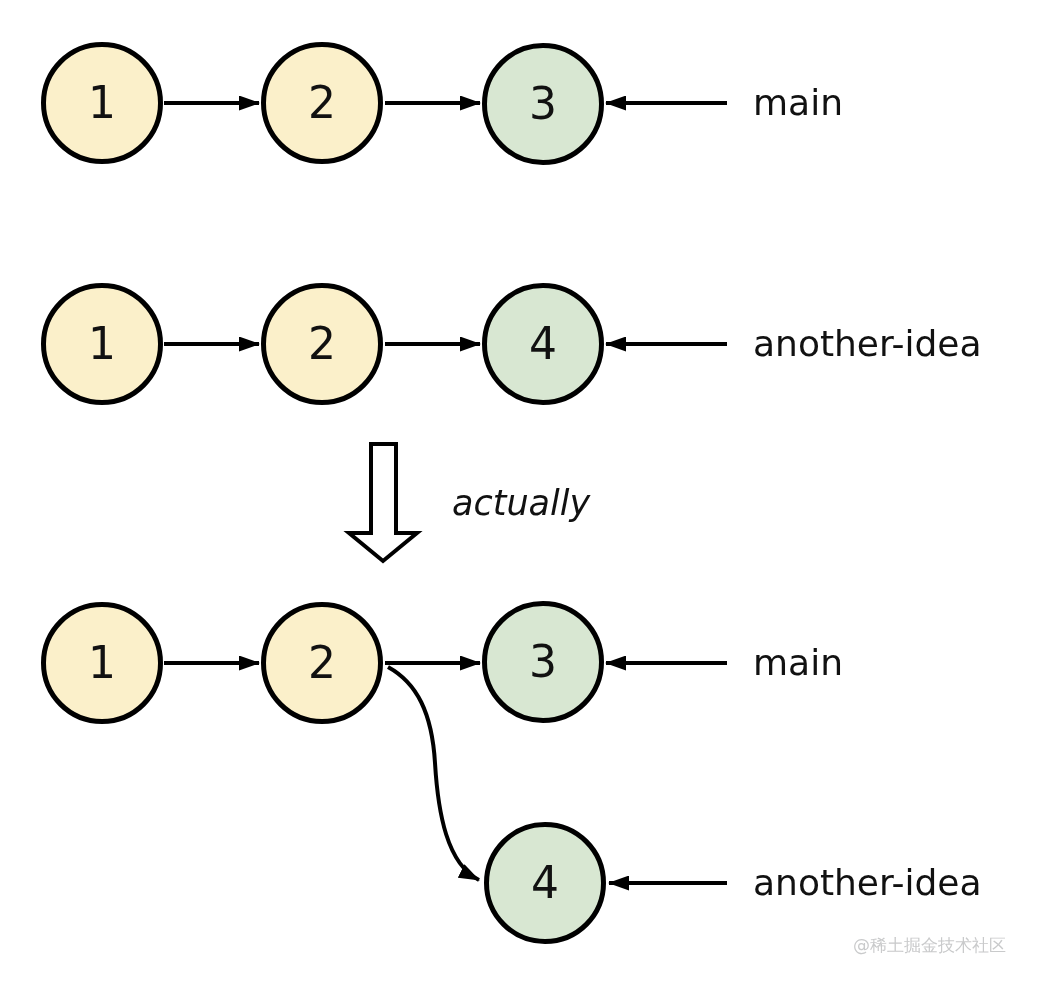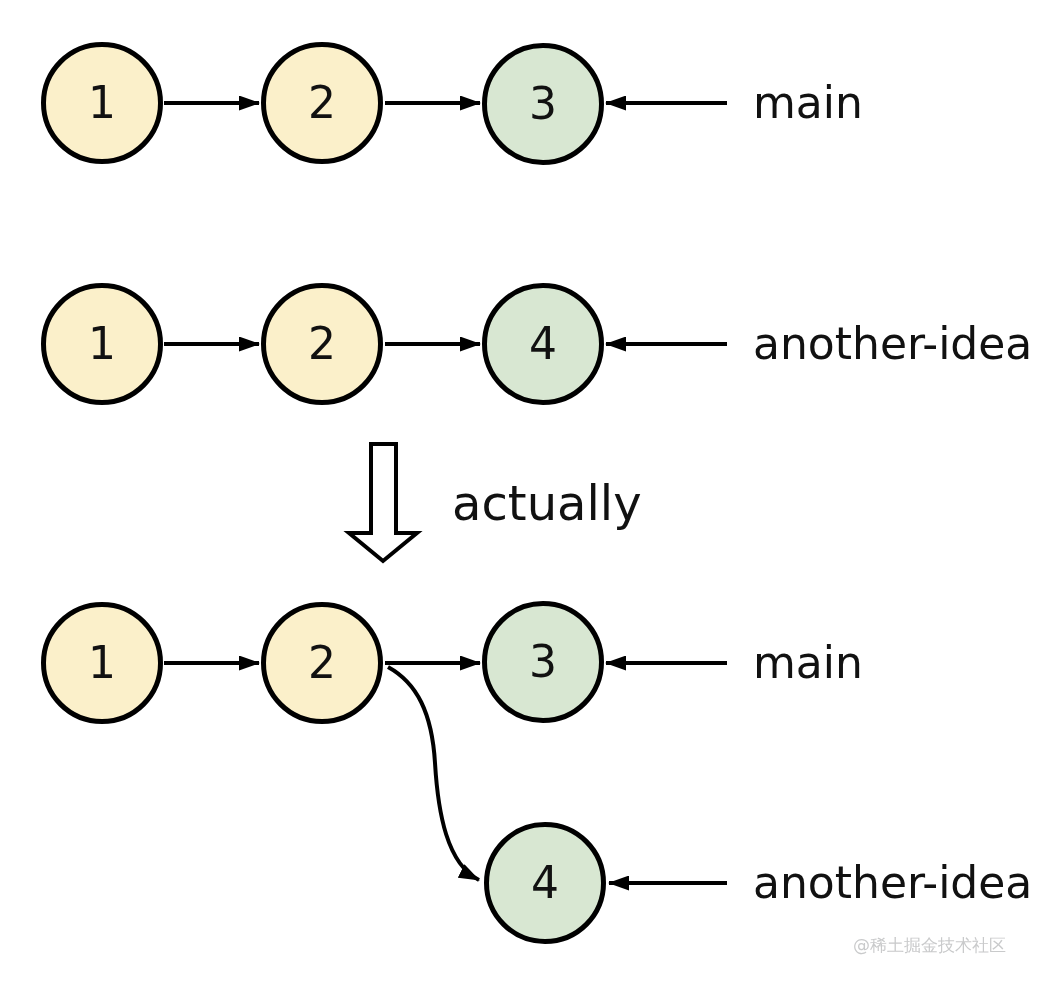--- a/index.html
+++ b/index.html
@@ -15,25 +15,25 @@
     position:absolute;width:112px;height:112px;border-radius:50%;
     border:5px solid var(--stroke,#000);
     display:flex;align-items:center;justify-content:center;
     font-size:44px;color:var(--text,#111);line-height:1;
     box-sizing:content-box;
   }
   .node.yellow{background:var(--commit_fill,#FBF0CA);}
   .node.green{background:var(--head_fill,#D8E7D2);}
   .blabel{
     position:absolute;height:44px;line-height:44px;
-    font-size:44px;color:var(--text,#111);white-space:nowrap;
+    font-size:36px;color:var(--text,#111);white-space:nowrap;
   }
   .actually-label{
     position:absolute;height:44px;line-height:44px;
-    font-size:48px;color:var(--text,#111);white-space:nowrap;
+    font-size:35px;color:var(--text,#111);white-space:nowrap;font-style:italic;
   }
   .watermark{
     position:absolute;font-size:17px;line-height:24px;
     color:var(--watermark_color,#C9CACB);white-space:nowrap;
   }
 </style>
 </head>
 <body>
 
 <div id="canvas">

